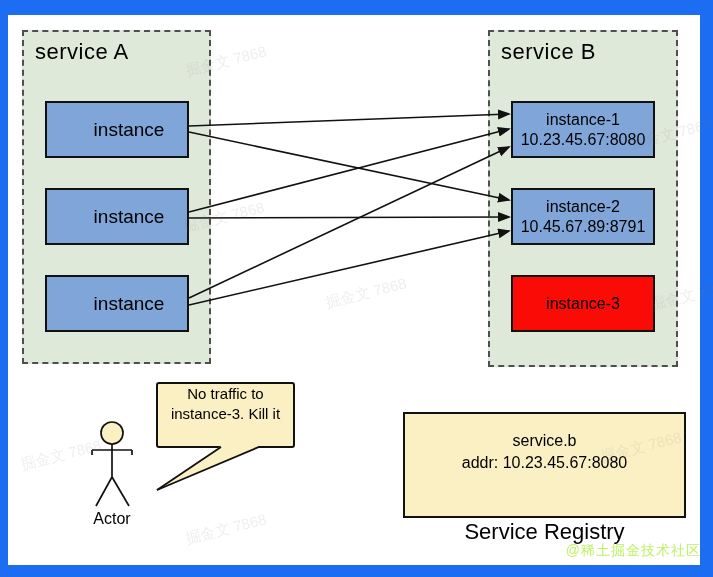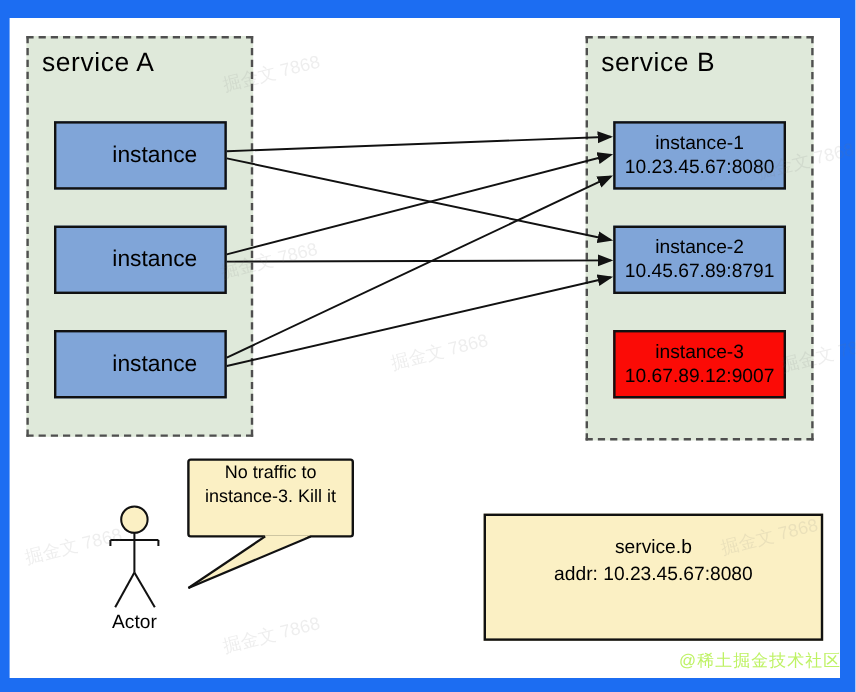--- a/index.html
+++ b/index.html
@@ -18,21 +18,21 @@
   #a1{top:101px}#a2{top:188px}#a3{top:275px}
   .b-node{left:511px;width:144px;height:57px;font-size:16px;line-height:20px;flex-direction:column;}
   #b1{top:101px}#b2{top:188px}
   #b3{top:275px;background:#fb0b06;}
 
   .bubble{position:absolute;left:156px;top:382px;width:139px;height:66px;background:#fbf0c4;
           border:2px solid #111;border-radius:3px;box-sizing:border-box;text-align:center;
           font-size:15px;line-height:20px;}
   .registry{position:absolute;left:403px;top:412px;width:283px;height:106px;background:#fbf0c4;
           border:2px solid #111;box-sizing:border-box;text-align:center;font-size:16px;
-          line-height:22px;padding-top:16px;margin-top:16px;}
+          line-height:22px;padding-top:16px;}
   .registry-caption{position:absolute;left:403px;top:519px;width:283px;text-align:center;font-size:22px;}
   .actor-label{position:absolute;left:72px;top:510px;width:80px;text-align:center;font-size:16px;}
 
   svg.overlay{position:absolute;left:0;top:0;z-index:5;pointer-events:none;}
 
   .wm{position:absolute;z-index:6;color:#777;opacity:.12;font-size:15px;white-space:nowrap;
       transform:rotate(-14deg);pointer-events:none;}
   #wm1{left:185px;top:52px}#wm2{left:630px;top:125px}#wm3{left:183px;top:208px}
   #wm4{left:325px;top:284px}#wm5{left:20px;top:446px}#wm6{left:185px;top:520px}
   #wm7{left:600px;top:438px}#wm8{left:650px;top:286px}
@@ -65,34 +65,34 @@
     <div class="node b-node" id="b1">
       <span>instance-1</span>
       <span>10.23.45.67:8080</span>
     </div>
     <div class="node b-node" id="b2">
       <span>instance-2</span>
       <span>10.45.67.89:8791</span>
     </div>
     <div class="node b-node" id="b3">
       <span>instance-3</span>
-      <span>10.67.89.12:9007</span>
     </div>
 
     <div class="bubble">
       <div>No traffic to</div>
       <div>instance-3. Kill it</div>
     </div>
 
     <div class="actor-label">Actor</div>
 
     <div class="registry">
       <div>service.b</div>
       <div>addr: 10.23.45.67:8080</div>
     </div>
+    <div class="registry-caption">Service Registry</div>
 
     <svg class="overlay" width="713" height="577">
       <defs>
         <marker id="ah" markerWidth="13" markerHeight="11" refX="11" refY="5" orient="auto" markerUnits="userSpaceOnUse">
           <path d="M0,0 L13,5 L0,10 z" fill="#111"></path>
         </marker>
       </defs>
       <g stroke="#111" stroke-width="1.6" fill="none">
         <line x1="189" y1="126" x2="509" y2="114" marker-end="url(#ah)"></line>
         <line x1="189" y1="132" x2="509" y2="200" marker-end="url(#ah)"></line>

